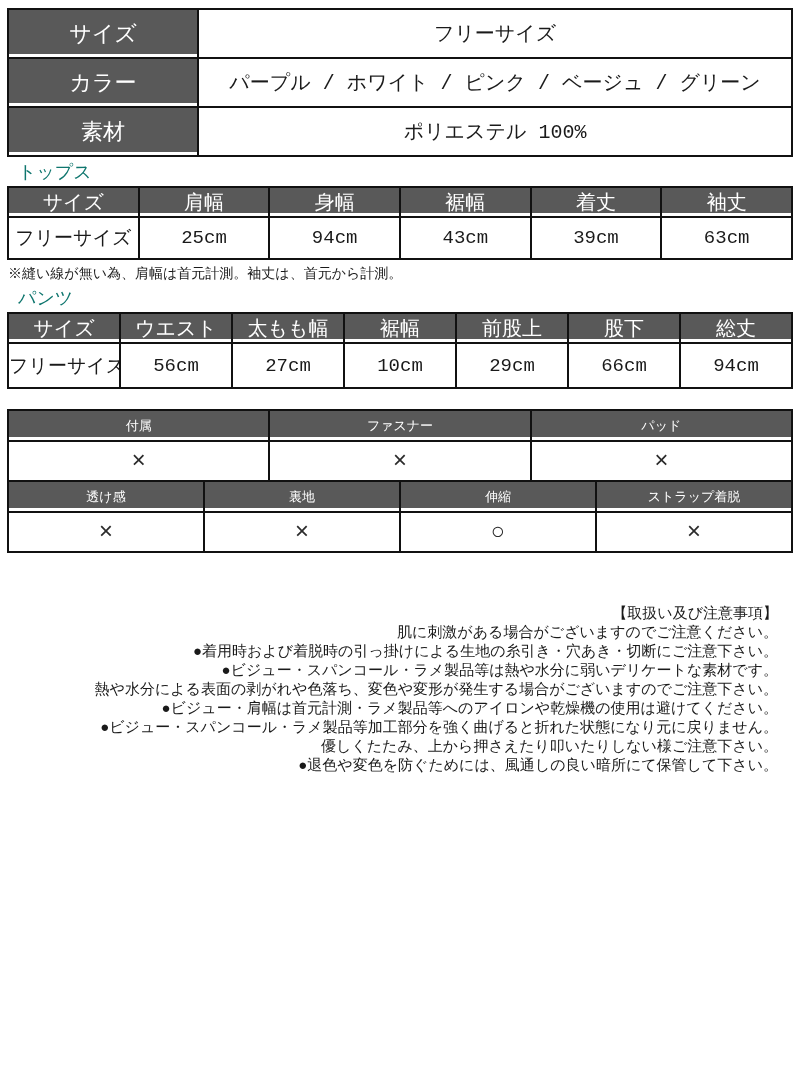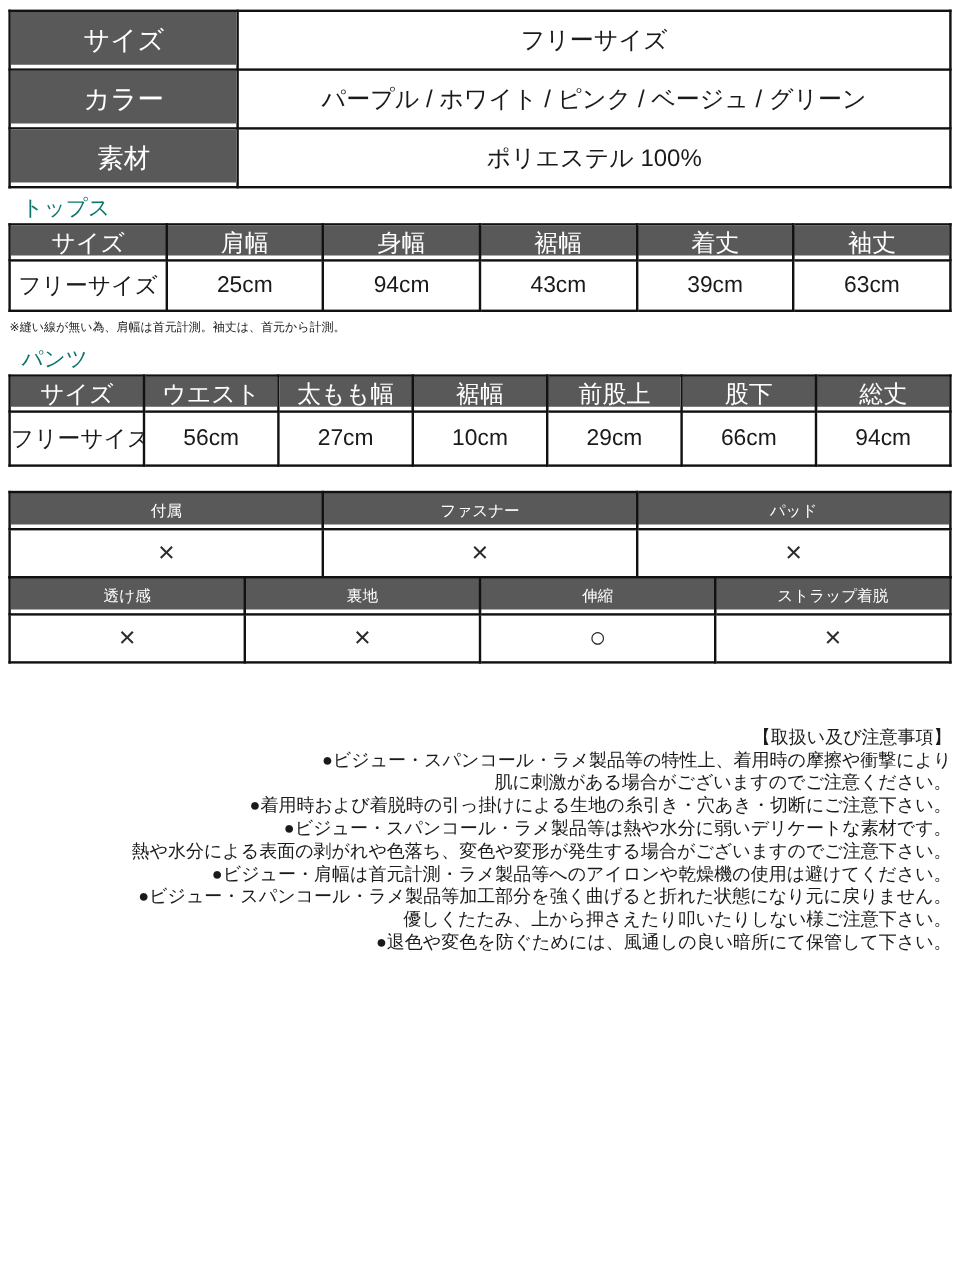--- a/index.html
+++ b/index.html
@@ -3,21 +3,21 @@
 <meta charset="utf-8">
 <style>
   html, body { margin: 0; padding: 0; }
   body {
     width: 800px; height: 1067px;
     background: #ffffff;
     font-family: "Liberation Sans", "DejaVu Sans", sans-serif;
     color: #1a1a1a;
     -webkit-font-smoothing: antialiased;
   }
-  .wrap { padding: 8px 7px 0 7px; }
+  .wrap { padding: 8px 22px 0 7px; font-family: Liberation Mono, monospace; }
 
   table {
     border-collapse: collapse;
     width: 786px;
     table-layout: fixed;
   }
   th, td {
     border: 2px solid #111111;
     text-align: center;
     vertical-align: middle;
@@ -46,21 +46,21 @@
   .feat-table td { height: 38px; font-size: 24px; color: #2b2b2b; }
   .feat-table.second { margin-top: -2px; }
 
   .section-label {
     font-size: 18px;
     color: #0f766e;
     margin: 6px 0 3px 11px;
     line-height: 20px;
   }
   .table-note {
-    font-size: 10px;
+    font-size: 14px;
     color: #1a1a1a;
     margin: 5px 0 0 1px;
     line-height: 18px;
   }
   .gap-20 { height: 20px; }
 
   .care-notes {
     margin-top: 52px;
     padding-left: 23px;
     font-size: 15px;
@@ -167,21 +167,20 @@
       <td>×</td>
       <td>×</td>
       <td>○</td>
       <td>×</td>
     </tr>
   </tbody>
     </table>
 
   <div class="care-notes">
     <div>【取扱い及び注意事項】</div>
-    <div>●ビジュー・スパンコール・ラメ製品等の特性上、着用時の摩擦や衝撃により</div>
     <div>肌に刺激がある場合がございますのでご注意ください。</div>
     <div>●着用時および着脱時の引っ掛けによる生地の糸引き・穴あき・切断にご注意下さい。</div>
     <div>●ビジュー・スパンコール・ラメ製品等は熱や水分に弱いデリケートな素材です。</div>
     <div>熱や水分による表面の剥がれや色落ち、変色や変形が発生する場合がございますのでご注意下さい。</div>
     <div>●ビジュー・肩幅は首元計測・ラメ製品等へのアイロンや乾燥機の使用は避けてください。</div>
     <div>●ビジュー・スパンコール・ラメ製品等加工部分を強く曲げると折れた状態になり元に戻りません。</div>
     <div>優しくたたみ、上から押さえたり叩いたりしない様ご注意下さい。</div>
     <div>●退色や変色を防ぐためには、風通しの良い暗所にて保管して下さい。</div>
   </div>
 

